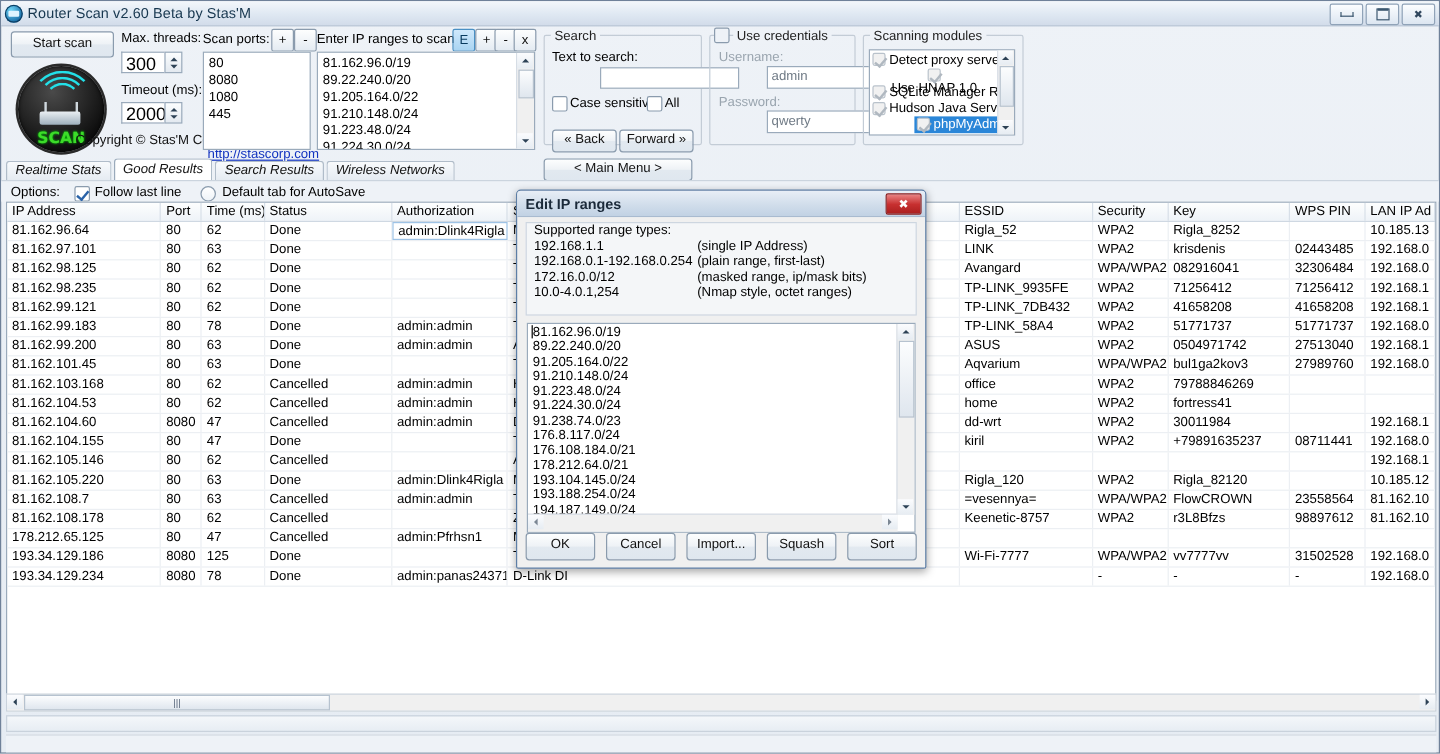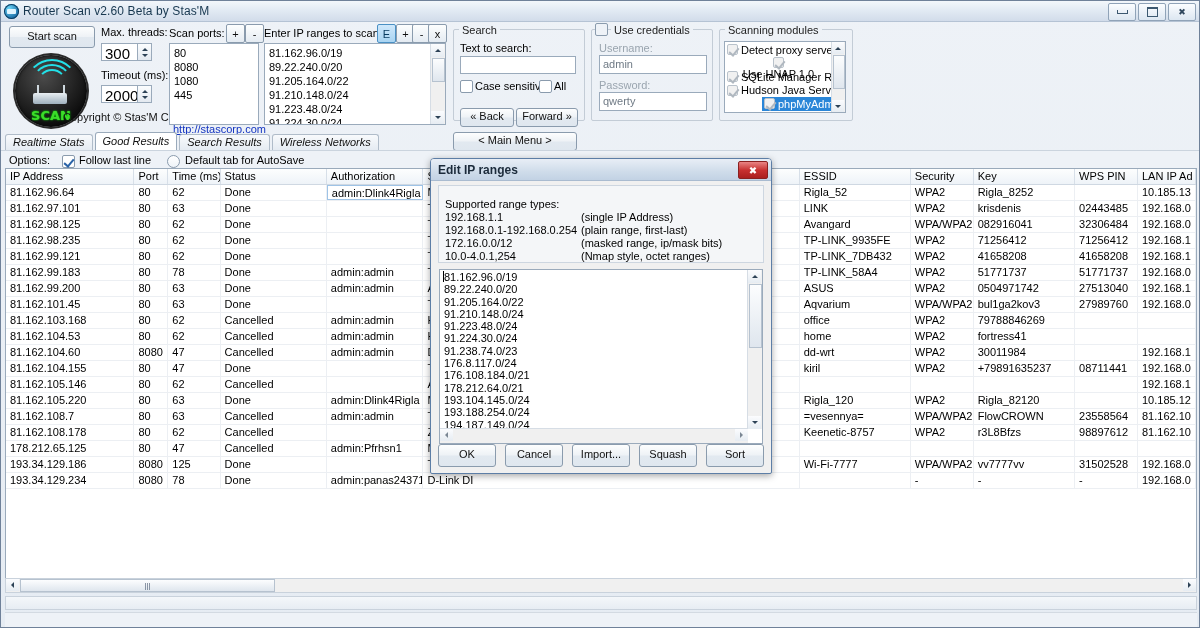--- a/index.html
+++ b/index.html
@@ -93,21 +93,21 @@
   .sq{width:17px;height:17px;border:1px solid #8a9bad;border-radius:2px;
     background:linear-gradient(#fdfefe,#e4ebf2);font-size:11px;display:flex;
     align-items:center;justify-content:center;color:#111;}
   .sq.sel{background:linear-gradient(#cfe8fb,#a9d4f2);border-color:#4a90c4;color:#083a5e;}
 
   
   .grp{position:absolute;border:1px solid #c3ccd6;border-radius:2px;}
   .gcap{position:absolute;font-size:11px;color:#222;}
 
   .tinput{position:absolute;background:#fff;border:1px solid #9aaabb;box-sizing:border-box;
-    font-size:11px;padding:2px 3px;color:#111;}
+    font-size:11px;padding:2px 3px;color:#111;margin-left:40px;}
   .tinput.dis{background:#fff;color:#6f7a85;}
   .dimlbl{color:#9aa5af;}
 
   .cb{position:absolute;width:13px;height:13px;border:1px solid #8a9bad;background:#fff;
     box-sizing:border-box;border-radius:2px;}
   .cb.on:after{content:"";position:absolute;left:3px;top:1px;width:4px;height:8px;
     border:solid #2a63a8;border-width:0 2px 2px 0;transform:rotate(40deg);}
   .cb.dis{background:#f1f1f1;border-color:#b9c2cb;}
   .cb.dis.on:after{border-color:#b0b8c0;}
   .rb{position:absolute;width:13px;height:13px;border:1px solid #8a9bad;border-radius:50%;
@@ -147,21 +147,21 @@
   .dlg{position:absolute;left:429px;top:157px;width:342px;height:316px;
     background:#f0f0f0;border:1px solid #5d7ea6;border-radius:4px 4px 2px 2px;
     box-shadow:0 2px 7px rgba(0,0,0,.35);box-sizing:border-box;}
   .dlg-tb{height:21px;background:linear-gradient(#e8eef6,#cfdcea 60%,#c2d2e4);
     border-bottom:1px solid #a9bbd0;border-radius:3px 3px 0 0;display:flex;align-items:center;}
   .dlg-title{font-size:12px;font-weight:bold;color:#1b2a3a;padding-left:7px;}
   .dlg-close{position:absolute;right:3px;top:2px;width:28px;height:16px;border-radius:2px;
     border:1px solid #8a2020;background:linear-gradient(#e98484,#c73030 52%,#ab1f1f);
     color:#fff;font-size:10px;font-weight:bold;display:flex;align-items:center;justify-content:center;}
   .dlg-help{position:absolute;left:7px;top:26px;width:326px;height:78px;background:#f4f6f8;
-    border:1px solid #cdd6e0;box-sizing:border-box;padding:12px 6px;}
+    border:1px solid #cdd6e0;box-sizing:border-box;padding:0 6px;}
   .dlg-help .hl{font-size:11px;line-height:13px;white-space:nowrap;}
   .dlg-help .hrow{display:flex;}
   .dlg-help .hrow .a{width:136px;}
   .dlg-ta{position:absolute;left:8px;top:110px;width:324px;height:175px;background:#fff;
     border:1px solid #9aaabb;box-sizing:border-box;}
   .dlg-ta .inner{position:absolute;left:0;top:0;right:14px;bottom:14px;overflow:hidden;padding:1px 0 0 4px;}
   .dlg-ta .ln{font-size:11px;line-height:12.3px;white-space:nowrap;}
   .dlg-btns{position:absolute;left:0;right:0;bottom:6px;display:flex;justify-content:center;gap:9px;}
   .dlg-btns .btn{width:56px;height:21px;line-height:19px;margin-top:43px;}
   .caret{position:absolute;left:3px;top:1px;width:1px;height:11px;background:#000;}

